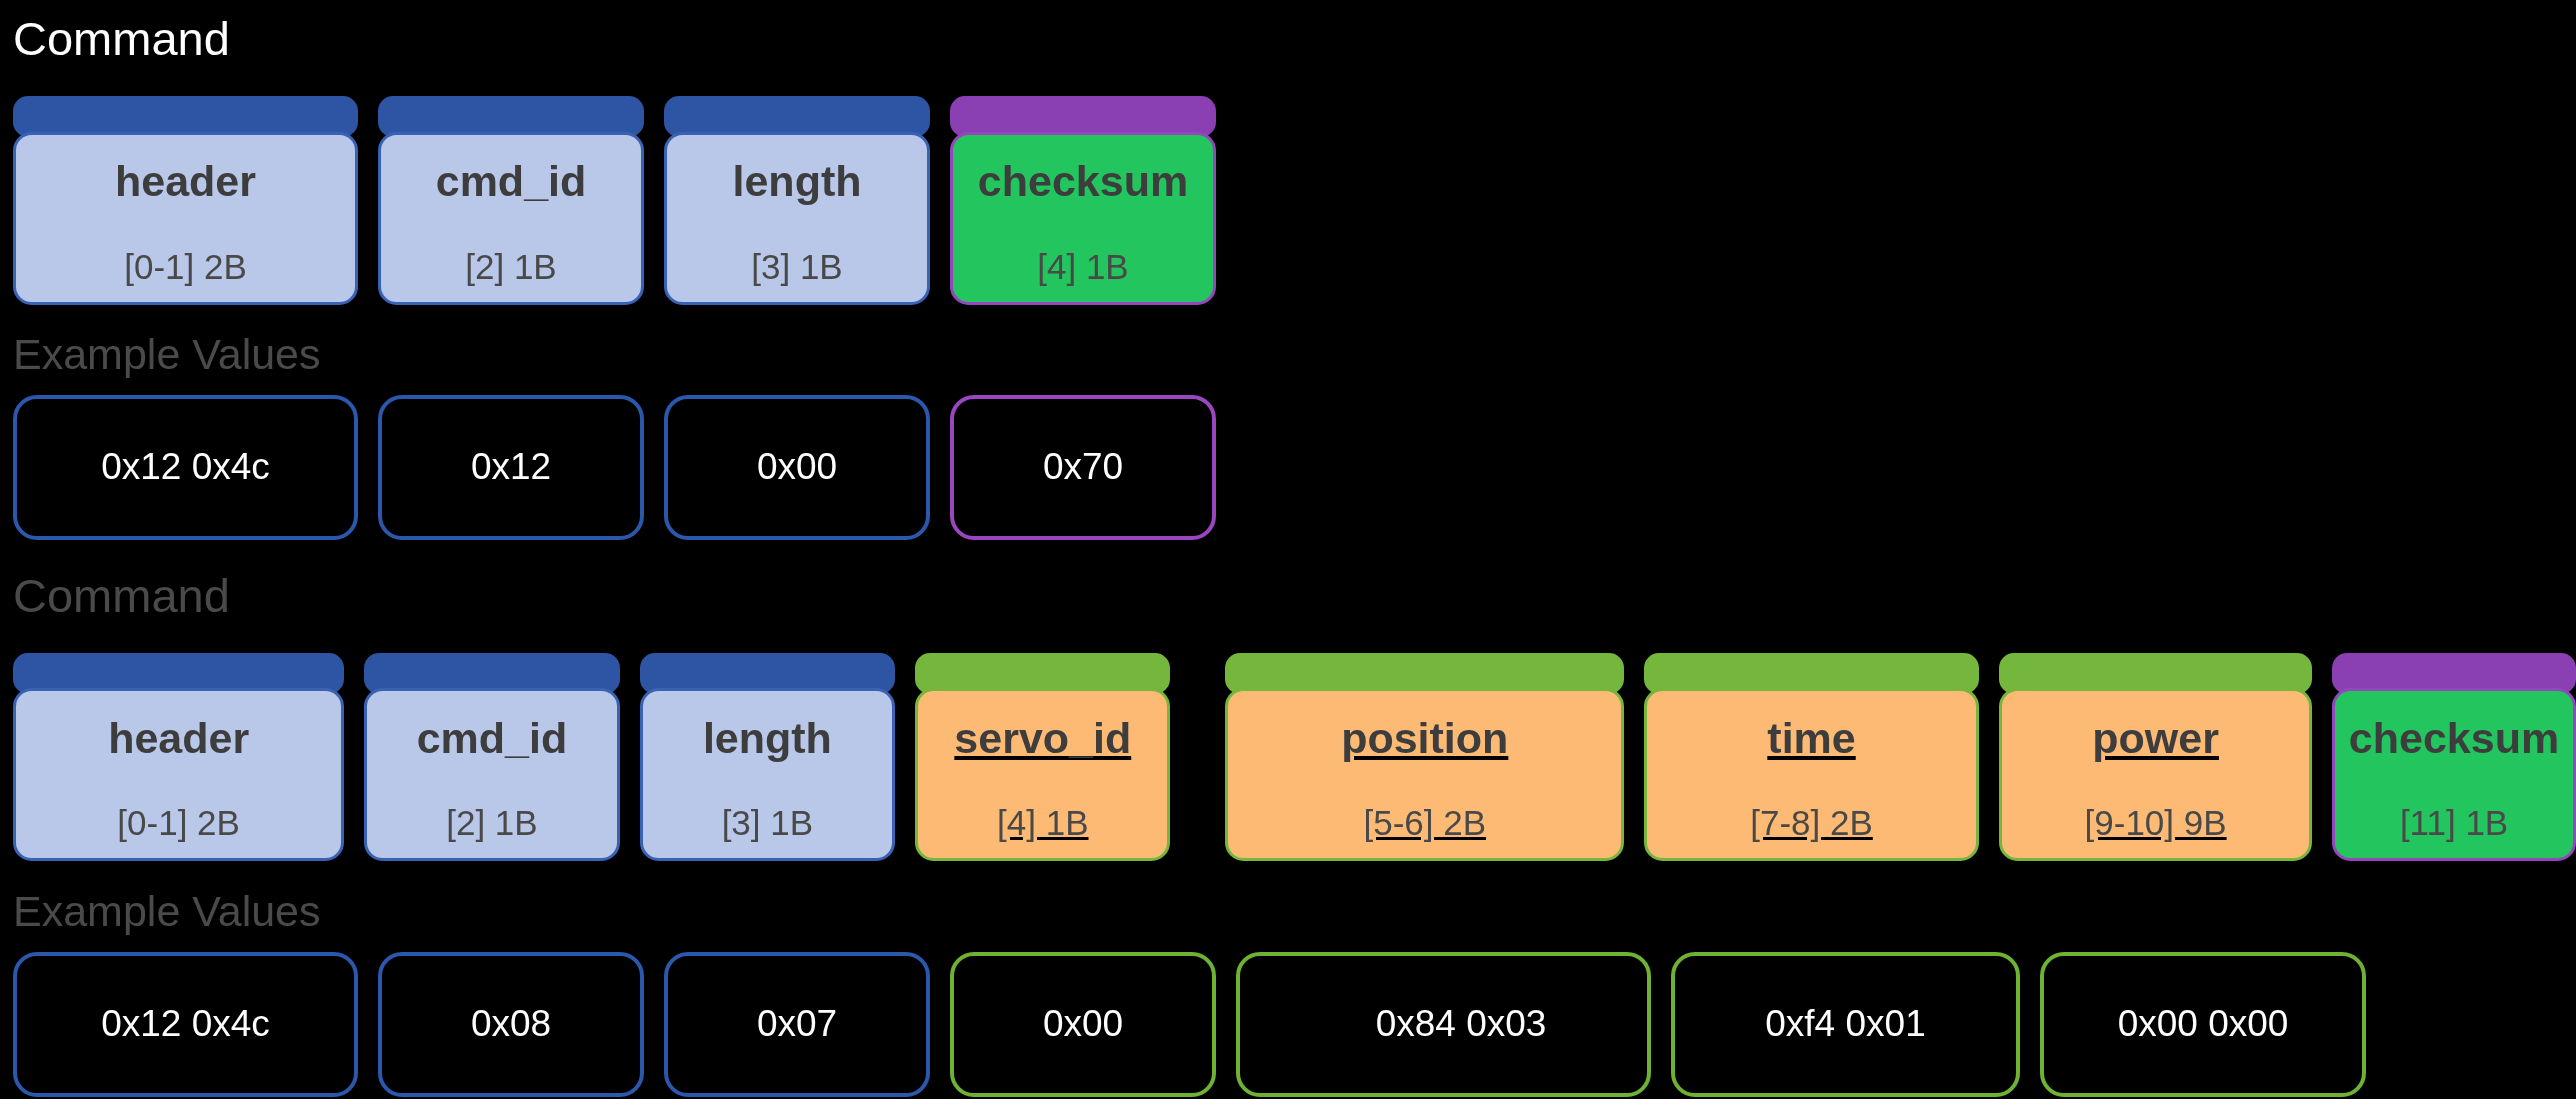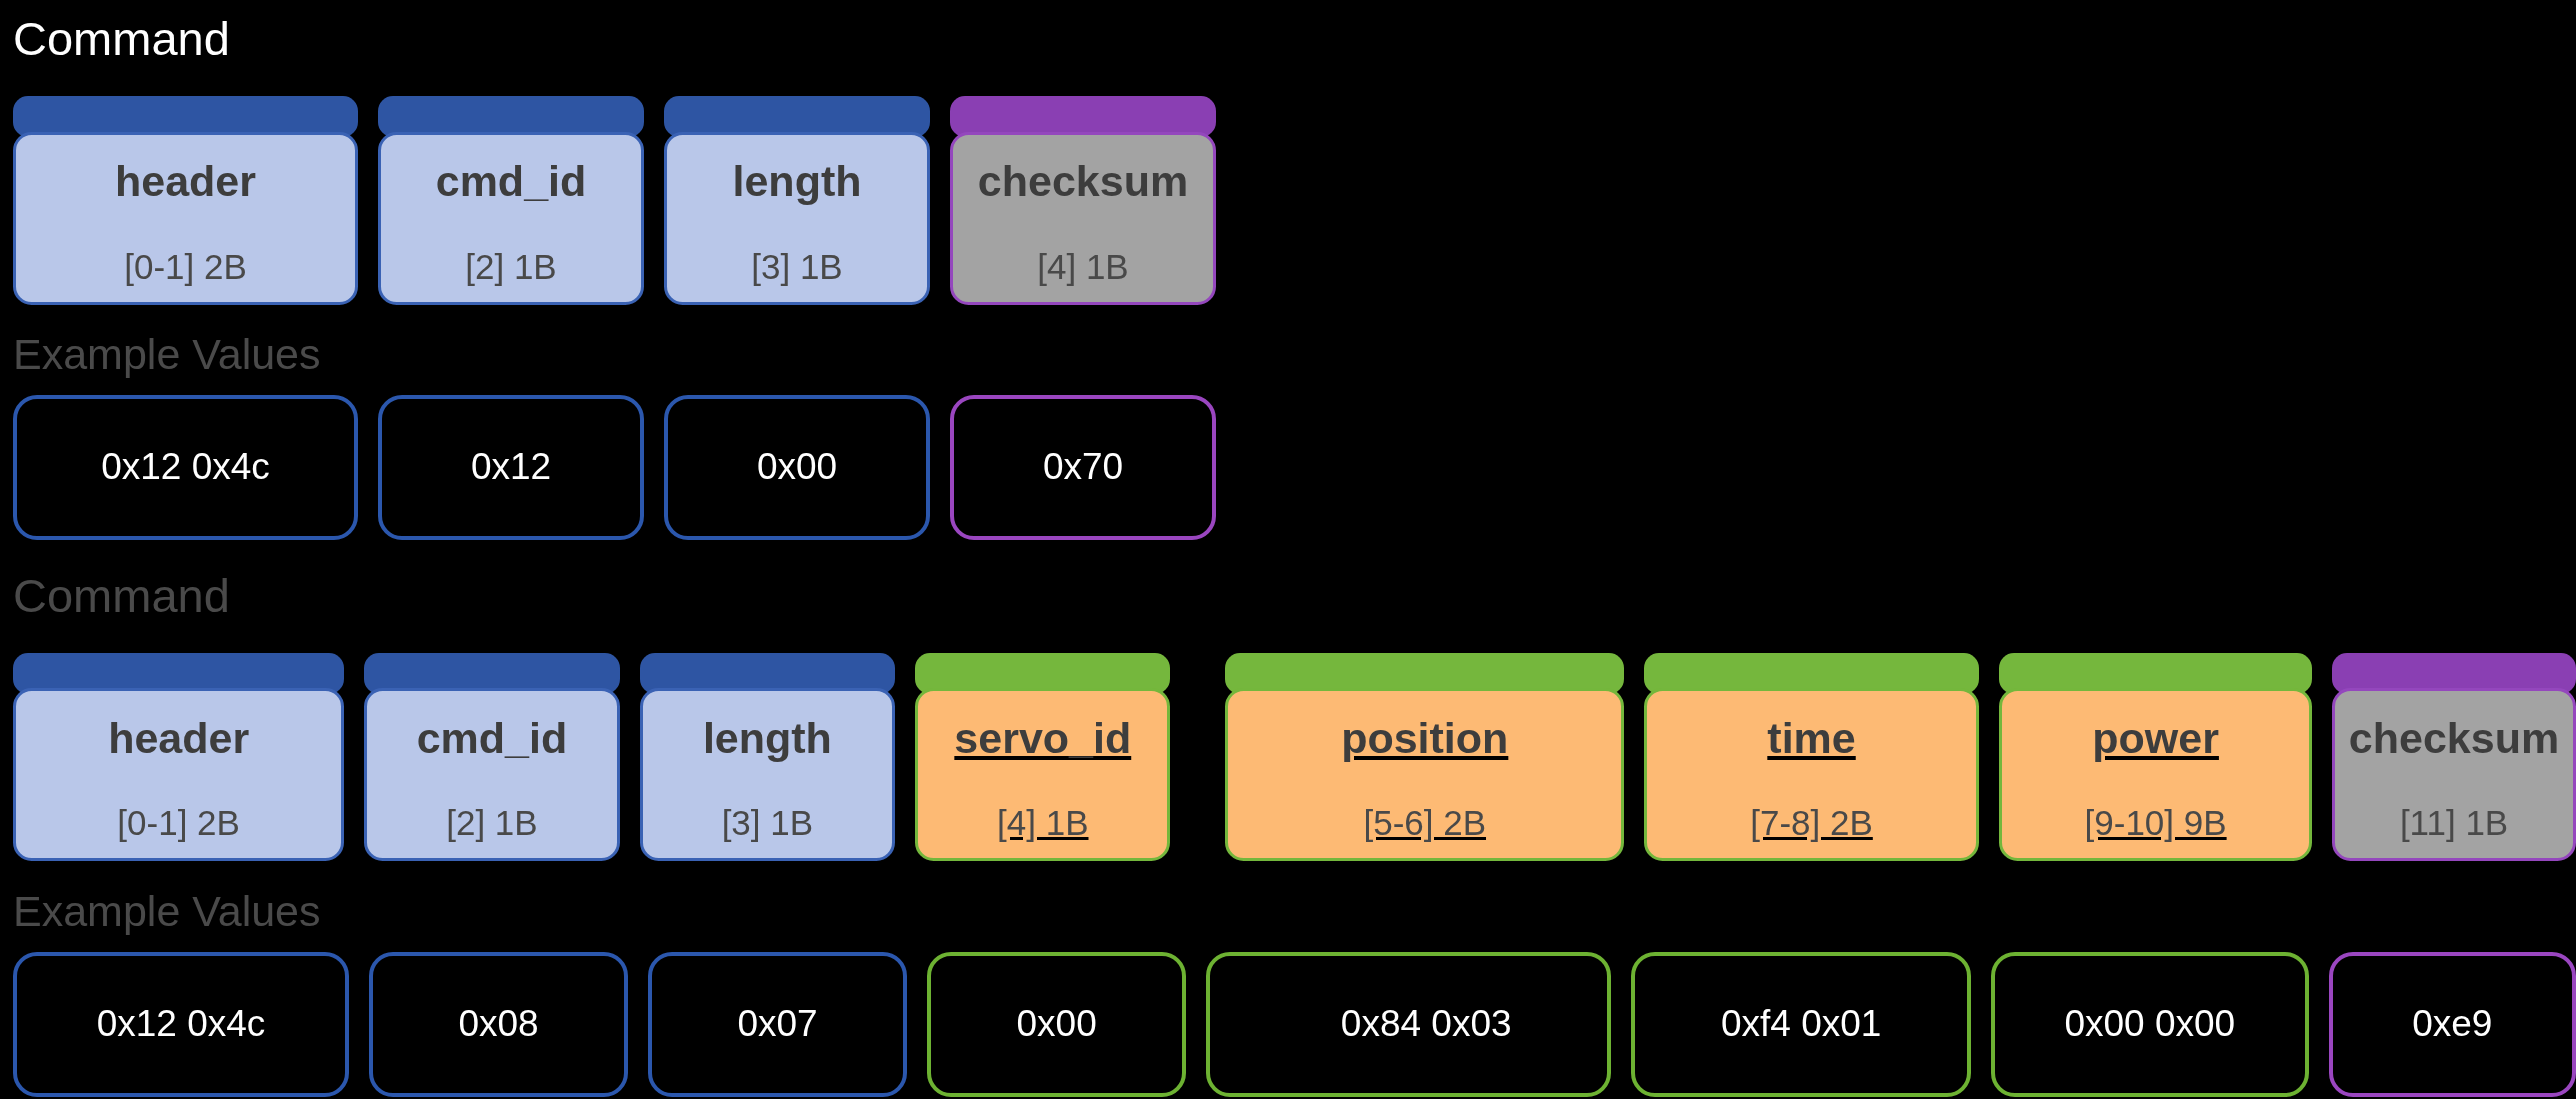--- a/index.html
+++ b/index.html
@@ -36,21 +36,21 @@
     padding:22.4px 5.6px 15px;
   }
   .fname{font-size:43px;font-weight:700;color:#3d3d3d;white-space:nowrap;}
   .fbytes{font-size:35px;color:#494949;white-space:nowrap;}
 
   .blue .cap{background:#2e55a3;}
   .blue .fbody{background:#b9c7e9;border-color:#3a62b4;}
   .green .cap{background:#75b73d;}
   .green .fbody{background:#fdba74;border-color:#74b73c;text-decoration:underline;}
   .purple .cap{background:#8a3fb3;}
-  .purple .fbody{background:#a3a3a3;border-color:#9447bd;}
+  .purple .fbody{background:#22c55e;border-color:#9447bd;}
 
   
   .val{
     height:145px;border-radius:24px;border:4.7px solid;background:#000;
     color:#fff;font-size:37px;box-sizing:border-box;
     display:flex;align-items:center;justify-content:center;white-space:nowrap;
   }
   .val.blue{border-color:#2b57ad;}
   .val.green{border-color:#6db232;}
   .val.purple{border-color:#9a46c0;}
@@ -167,16 +167,15 @@
   <div class="sub-label">Example Values</div>
 
   <div class="row values-row">
     <div class="val blue cw1">0x12 0x4c</div>
     <div class="val blue cw2">0x08</div>
     <div class="val blue cw2">0x07</div>
     <div class="val green cw4">0x00</div>
     <div class="val green cw5">0x84 0x03</div>
     <div class="val green cw6">0xf4 0x01</div>
     <div class="val green cw7">0x00 0x00</div>
-    <div class="val purple cw8">0xe9</div>
   </div>
 </section>
 
 
 </body></html>

